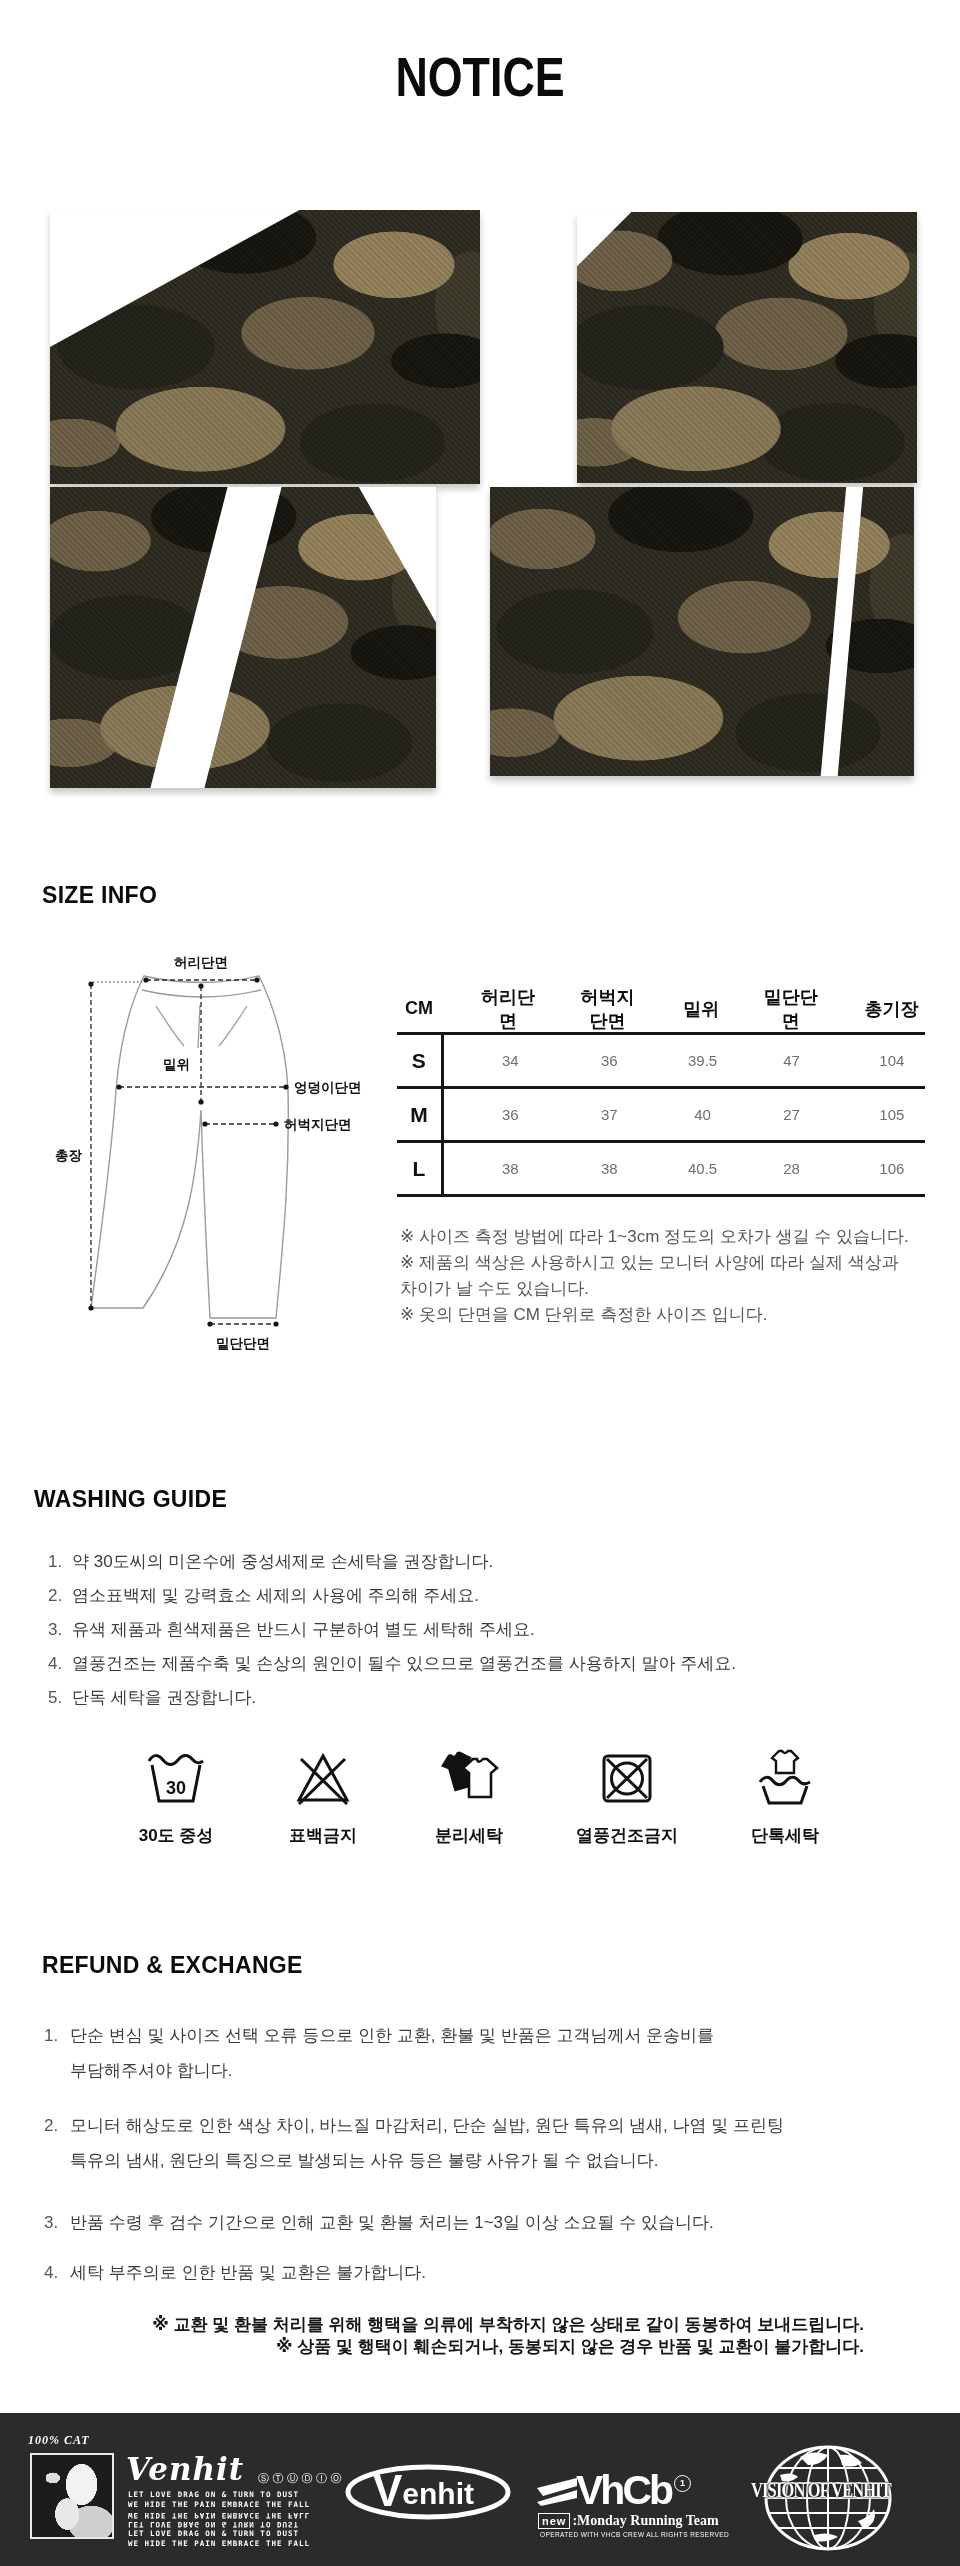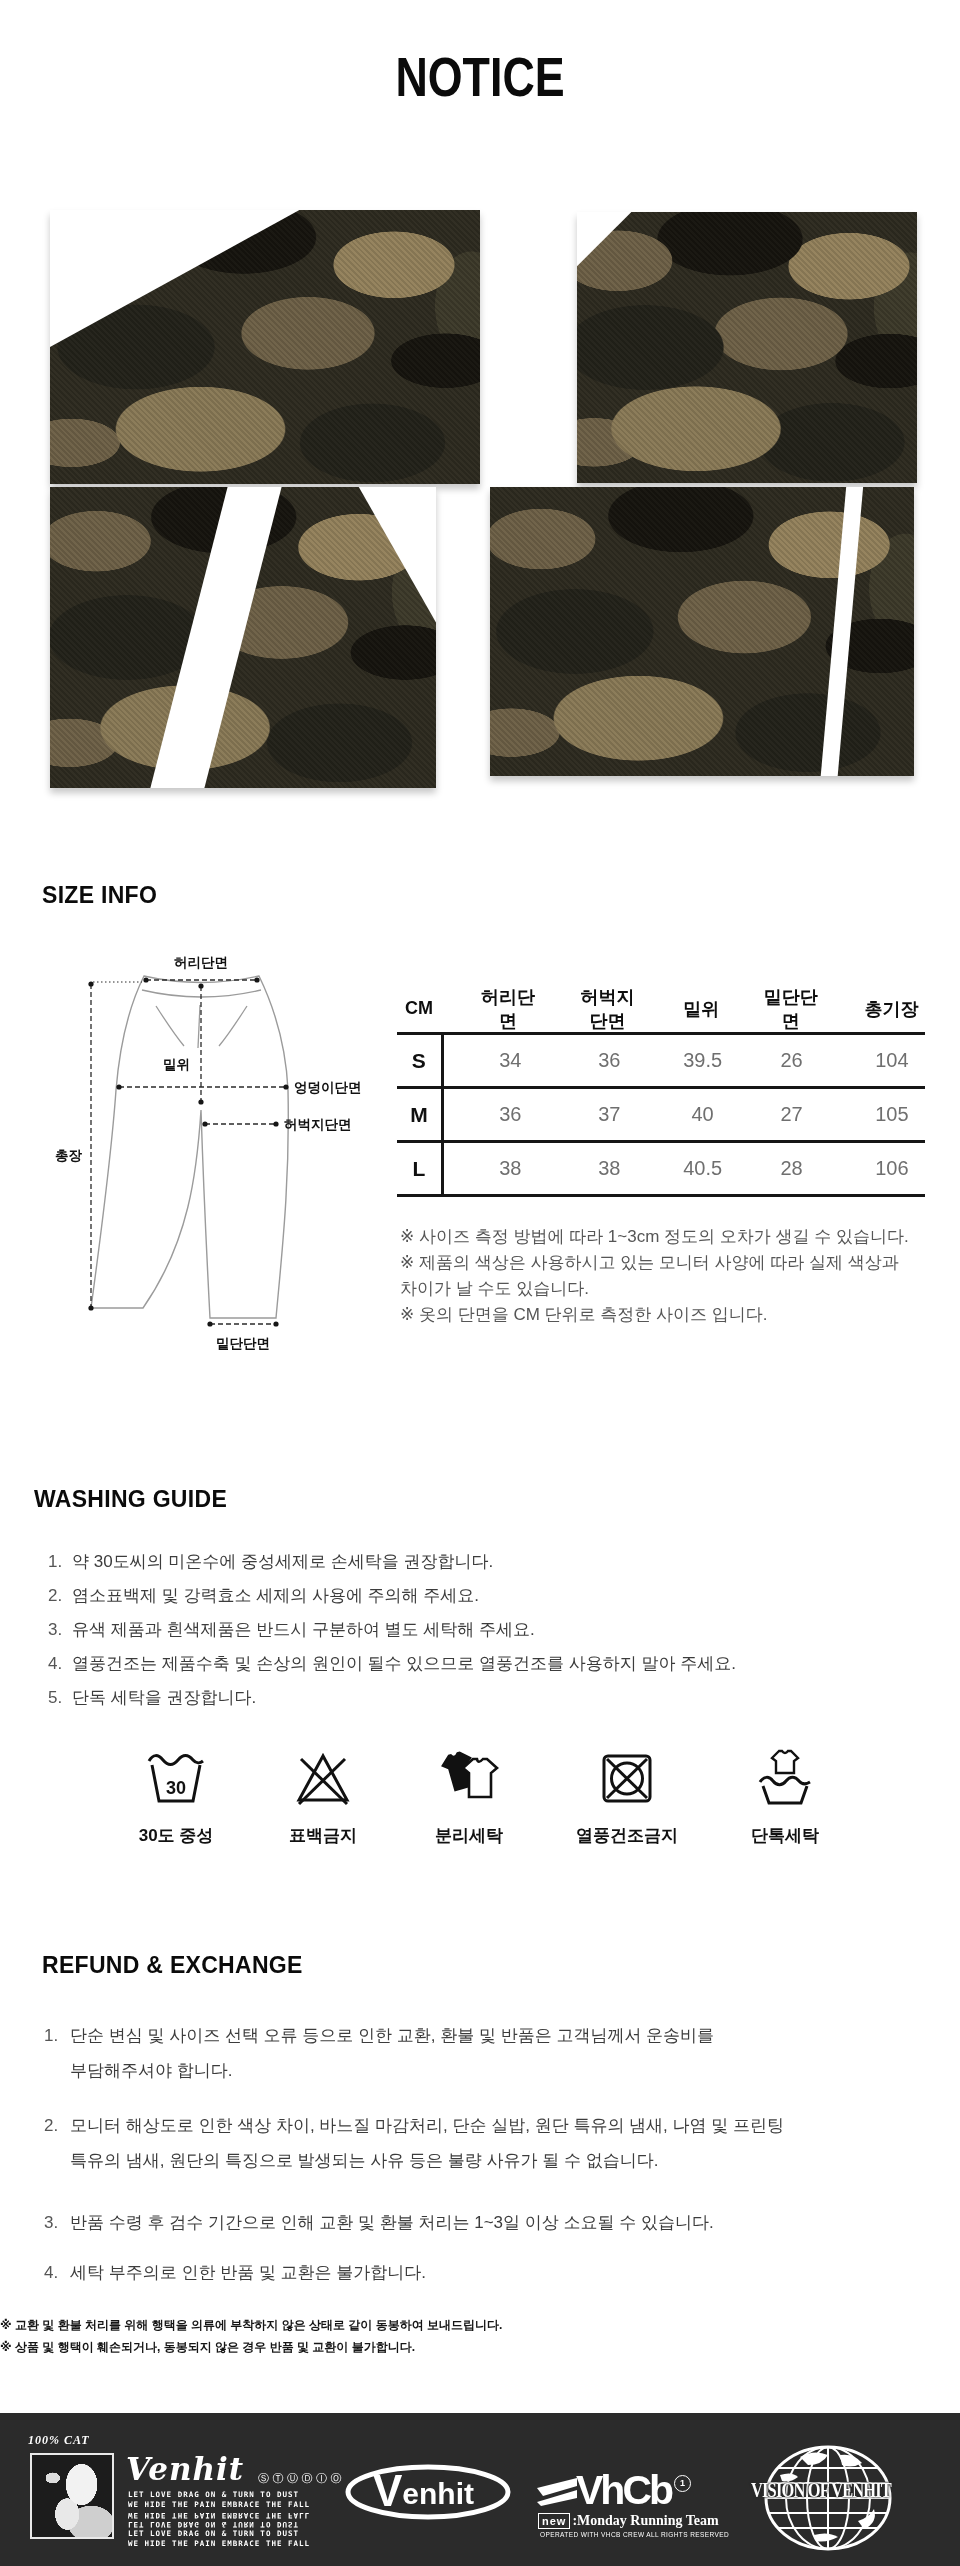--- a/index.html
+++ b/index.html
@@ -56,21 +56,21 @@
   
   .size-table{left:397px;top:985px;width:528px;}
   .trow{display:flex;align-items:center;gap:39px;}
   .thead{height:47px;}
   .tbody{height:51px;}
   .cell{text-align:center;}
   .ct-unit{width:70px;}
   .c0{width:88px;}.c1{width:104px;}.c2{width:70px;}.c3{width:90px;}.c4{width:106px;}
   .th{font-size:18px;font-weight:bold;color:#0e0e0e;}
   .tsize{font-size:21px;font-weight:bold;color:#101010;align-self:stretch;display:flex;align-items:center;justify-content:center;border-right:3px solid #161616;}
-  .tval{font-size:20px;color:#6f6f6f;}
+  .tval{font-size:15px;color:#6f6f6f;}
   .tline{height:3px;background:#161616;}
 
   .size-notes{left:400px;top:1224px;width:545px;font-size:17px;color:#565656;line-height:26px;}
   .size-notes p{margin:0;white-space:pre-line;}
 
   
   .nlist{color:#3c3c3c;font-size:17px;}
   .nitem{display:flex;margin-bottom:15px;}
   .nitem .num{width:24px;flex:none;color:#555;}
   .nitem .txt{white-space:pre-line;}
@@ -84,21 +84,21 @@
   .rf-list .num{width:26px;}
 
   
   .wash-block{position:absolute;top:1745px;width:120px;text-align:center;}
   .wb1{left:116px;}.wb2{left:263px;}.wb3{left:409px;}.wb4{left:567px;}.wb5{left:725px;}
   .wash-label{margin-top:11px;font-size:17px;font-weight:bold;color:#111;}
   .st{fill:none;stroke:#111;stroke-width:3;}
   .itxt{font-size:18px;font-weight:bold;fill:#111;font-family:"Liberation Sans",sans-serif;}
 
   
-  .rf-notes{left:0;top:2314px;width:864px;text-align:left;font-size:12px;font-weight:bold;
+  .rf-notes{left:0;top:2314px;width:864px;text-align:right;font-size:17px;font-weight:bold;
             color:#161616;line-height:22px;}
 
   
   .footer{left:0;top:2413px;width:960px;height:153px;background:#2b2b2b;}
   .footer .abs{color:#fff;}
   .cat-label{left:28px;top:20px;font-family:"Liberation Serif","DejaVu Serif",serif;
              font-style:italic;font-weight:bold;font-size:12px;letter-spacing:1px;}
   .face-box{left:30px;top:40px;width:84px;height:86px;border:2px solid #e9e9e9;box-sizing:border-box;
     background:
       radial-gradient(ellipse 26px 34px at 62% 36%, #f2f2f2 0 60%, transparent 61%),
@@ -186,21 +186,21 @@
       <div class="cell c2 th">밑위</div>
       <div class="cell c3 th">밑단단면</div>
       <div class="cell c4 th">총기장</div>
     </div>
     <div class="tline"></div>
     <div class="trow tbody">
       <div class="cell ct-unit tsize">S</div>
       <div class="cell c0 tval">34</div>
       <div class="cell c1 tval">36</div>
       <div class="cell c2 tval">39.5</div>
-      <div class="cell c3 tval">26</div>
+      <div class="cell c3 tval">47</div>
       <div class="cell c4 tval">104</div>
     </div>
     <div class="tline"></div>
     <div class="trow tbody">
       <div class="cell ct-unit tsize">M</div>
       <div class="cell c0 tval">36</div>
       <div class="cell c1 tval">37</div>
       <div class="cell c2 tval">40</div>
       <div class="cell c3 tval">27</div>
       <div class="cell c4 tval">105</div>

